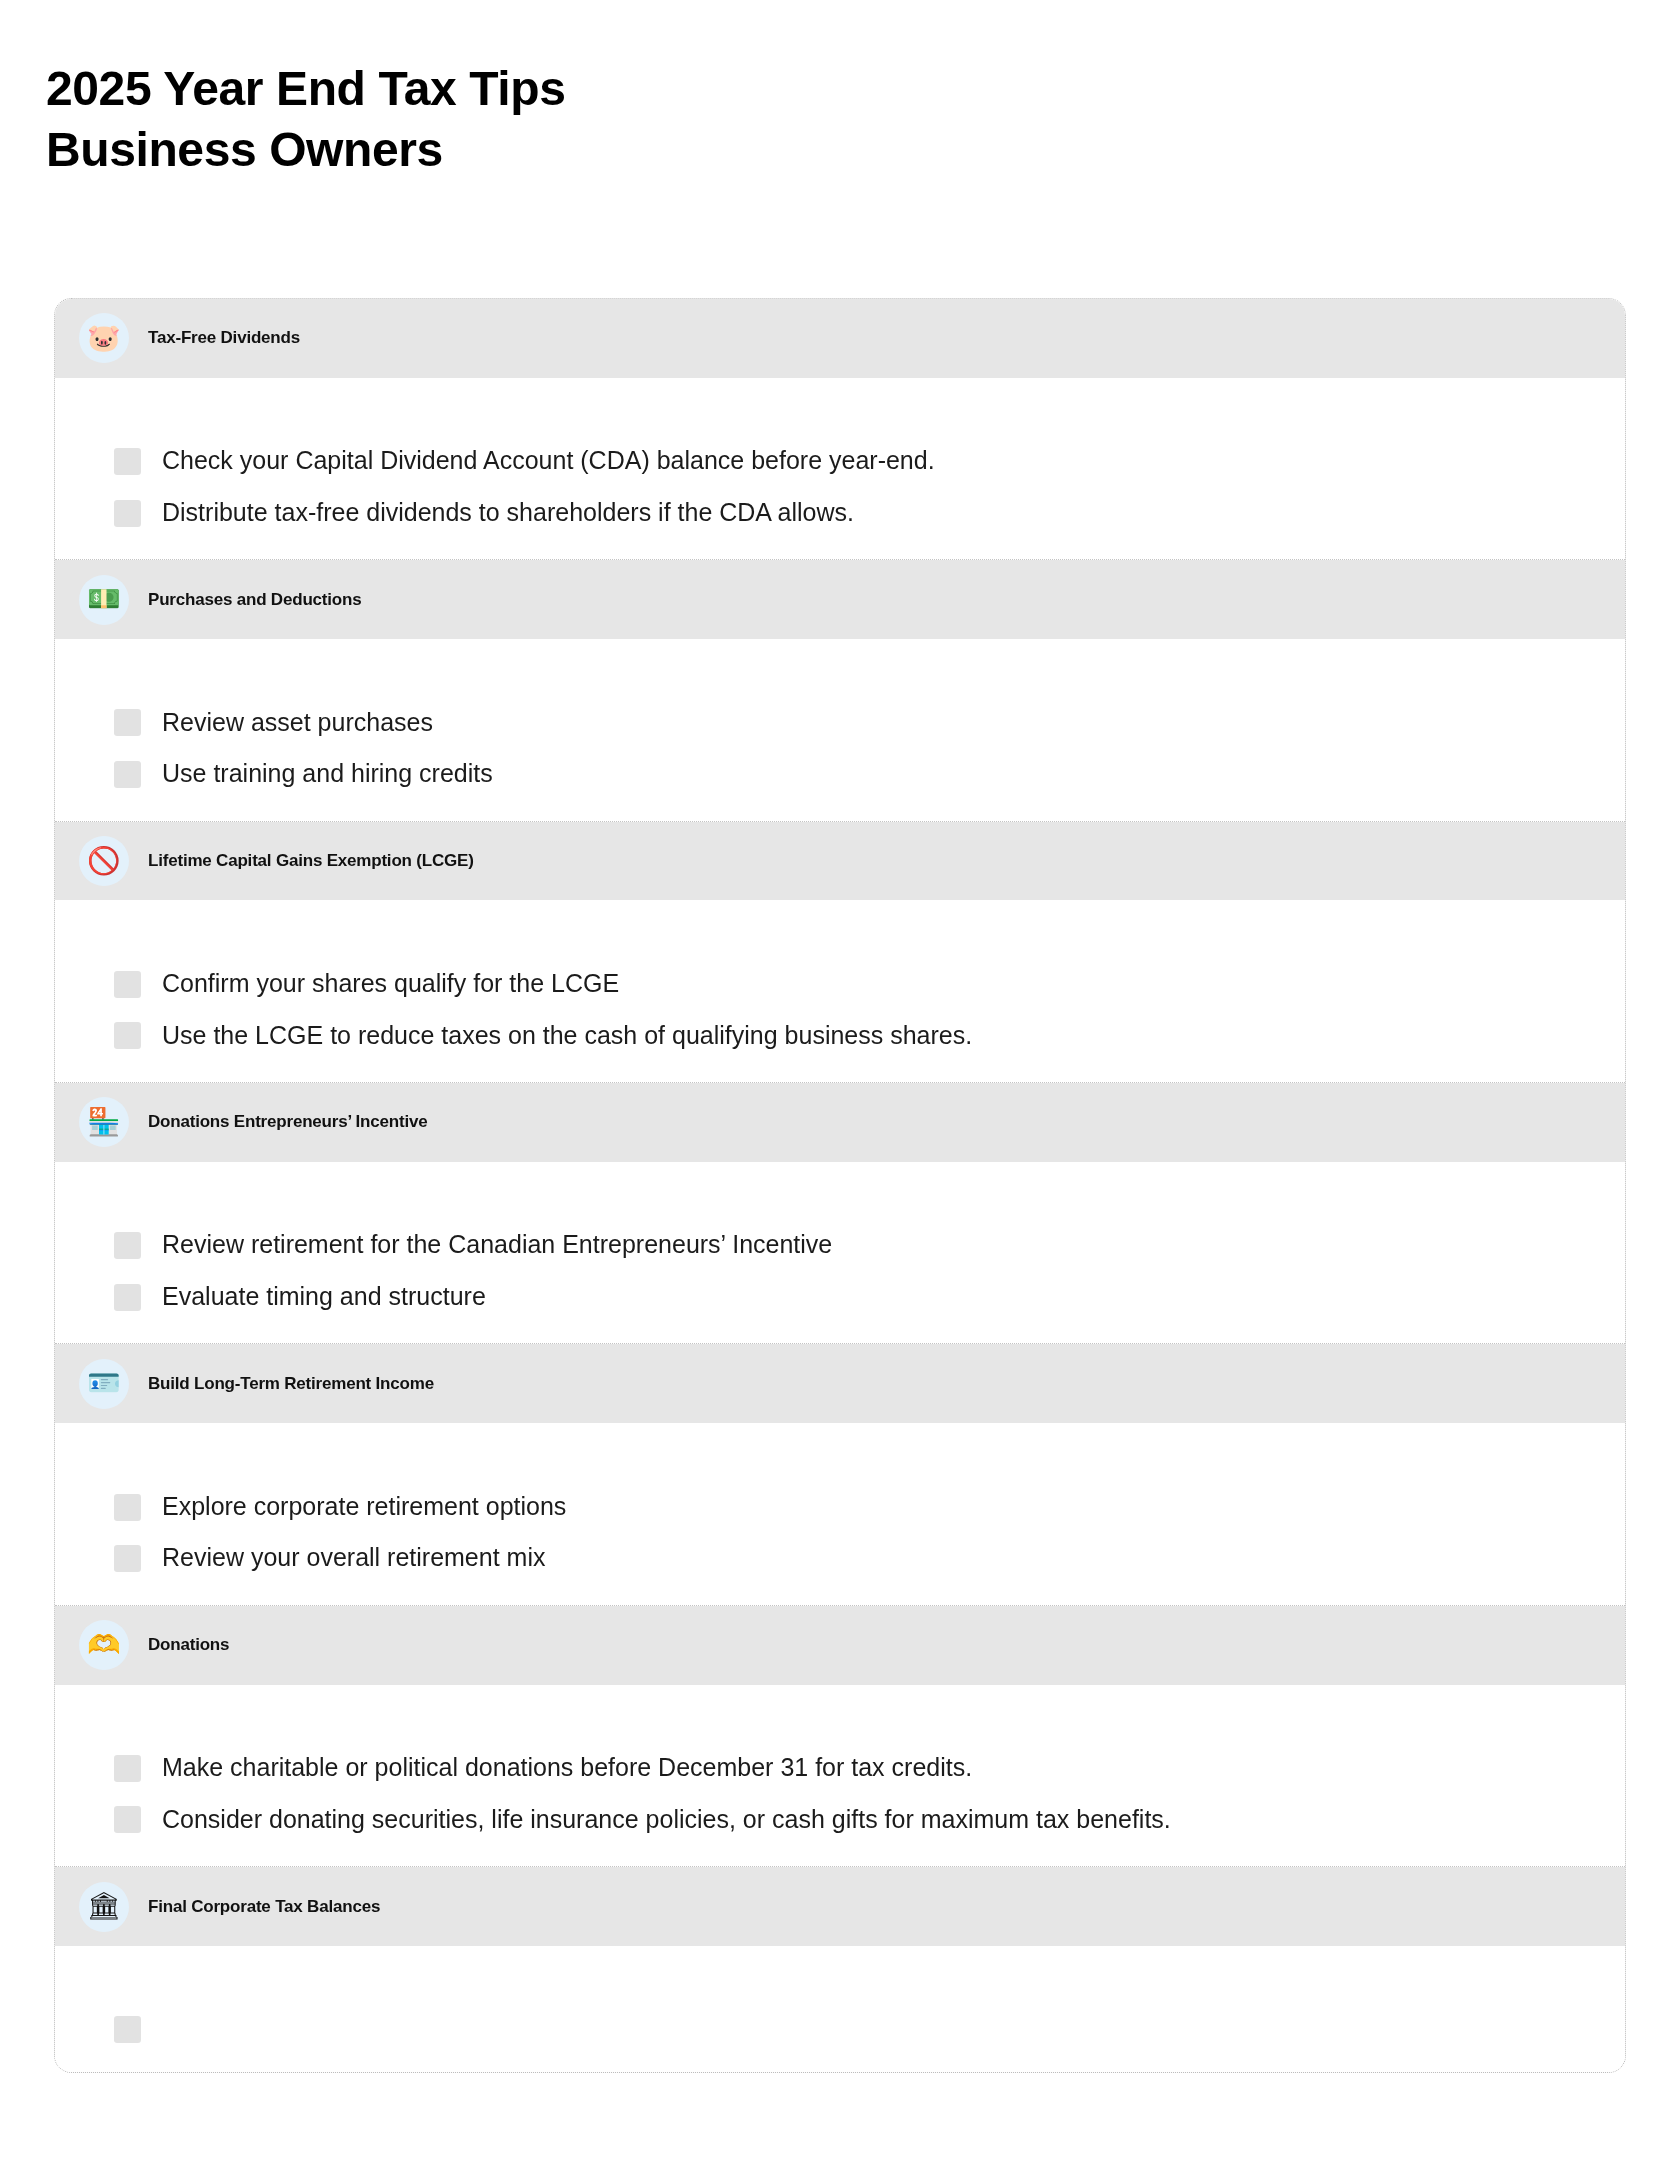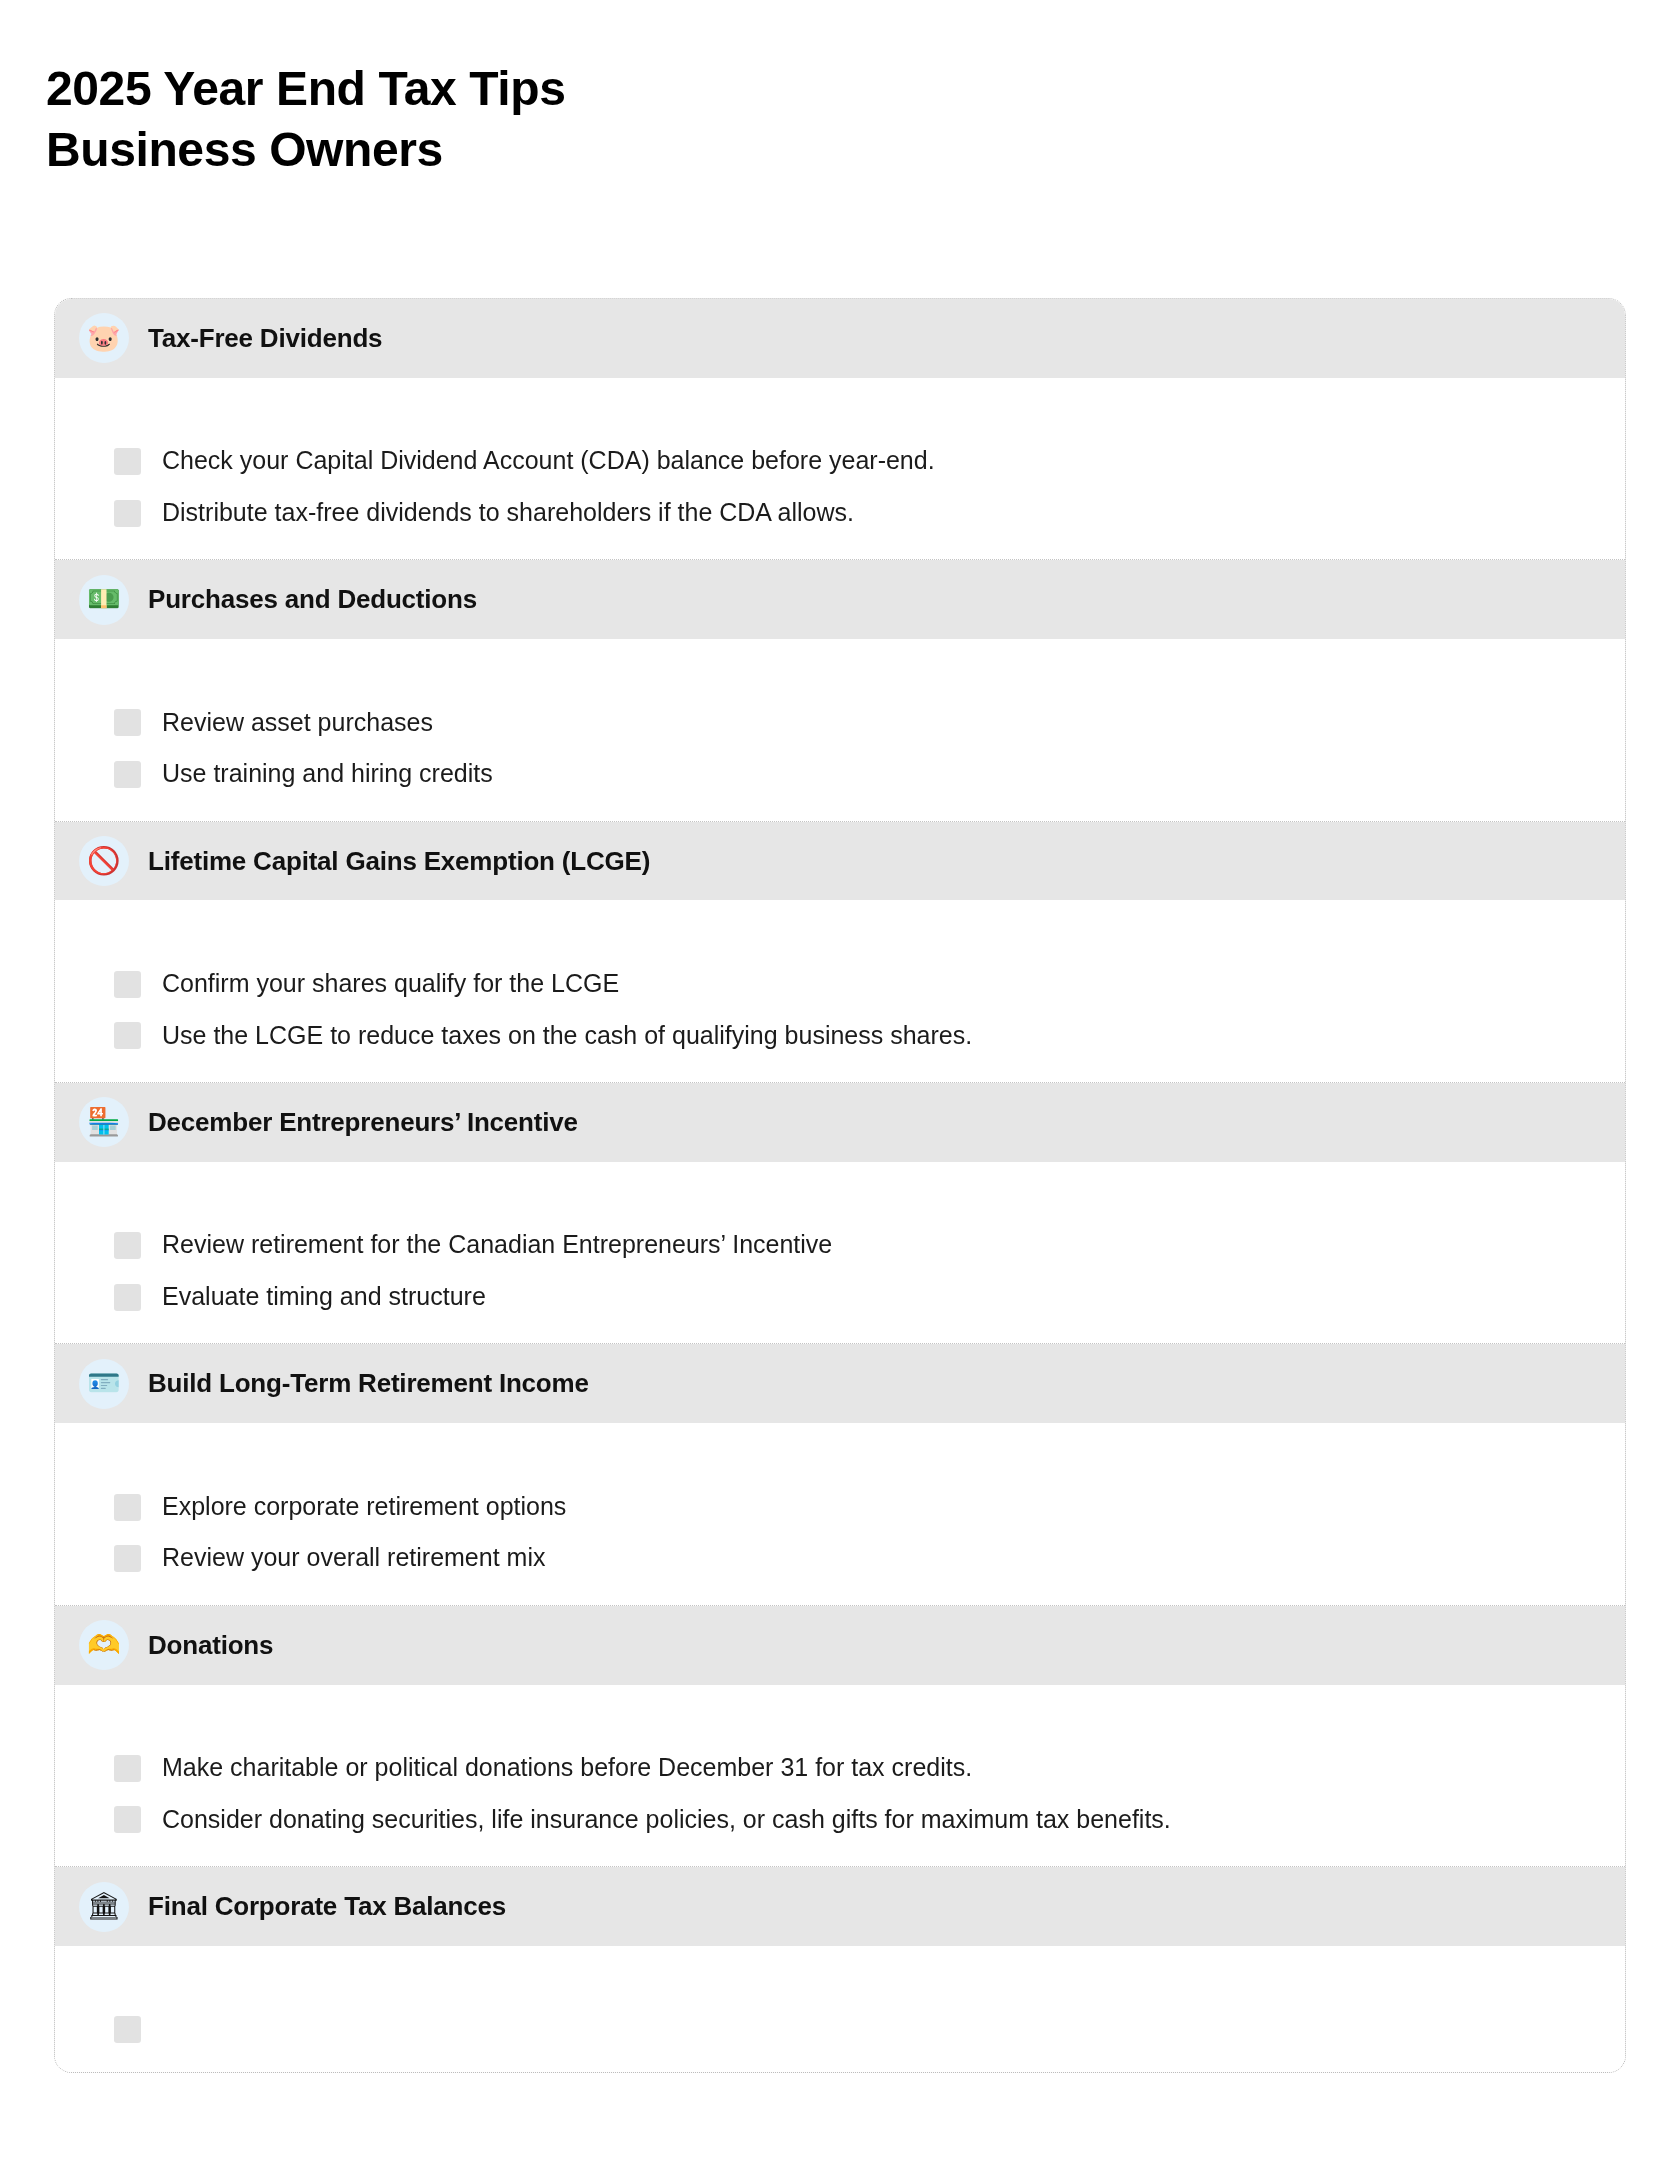--- a/index.html
+++ b/index.html
@@ -54,21 +54,21 @@
     border-radius: 50%;
     background: #e3f1fb;
     display: flex;
     align-items: center;
     justify-content: center;
     font-size: 27px;
     line-height: 1;
     margin-right: 19px;
   }
   .section-title {
-    font-size: 26px;
+    font-size: 17px;
     font-weight: bold;
     color: #111111;
     letter-spacing: -0.2px;
   }
   .section-items {
     background: #ffffff;
     padding: 17.6px 21px 21px 24px;
     margin-top: 40px;
   }
   .item-row {
@@ -149,21 +149,21 @@
           </div>
           <div class="item-row">
             <span class="checkbox"></span>
             <span class="item-text">Use the LCGE to reduce taxes on the cash of qualifying business shares.</span>
           </div>
         </div>
       </div>
       <div class="section divider-dotted">
         <div class="section-header">
           <span class="icon-badge">🏪</span>
-          <span class="section-title">December Entrepreneurs’ Incentive</span>
+          <span class="section-title">Donations Entrepreneurs’ Incentive</span>
         </div>
         <div class="section-items">
           <div class="item-row">
             <span class="checkbox"></span>
             <span class="item-text">Review retirement for the Canadian Entrepreneurs’ Incentive</span>
           </div>
           <div class="item-row">
             <span class="checkbox"></span>
             <span class="item-text">Evaluate timing and structure</span>
           </div>

